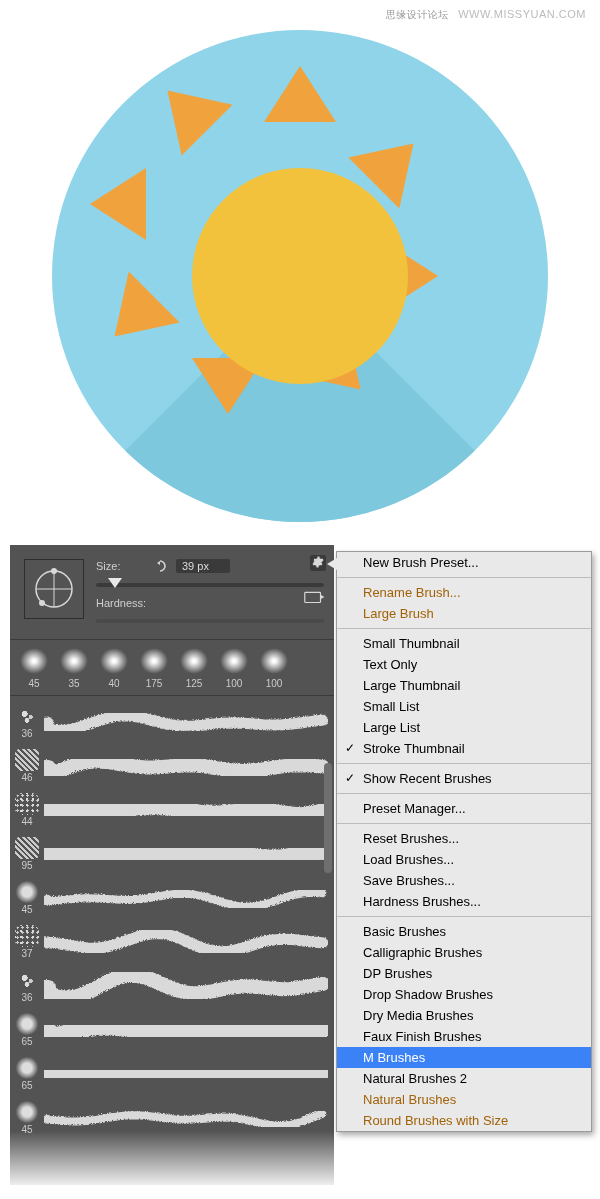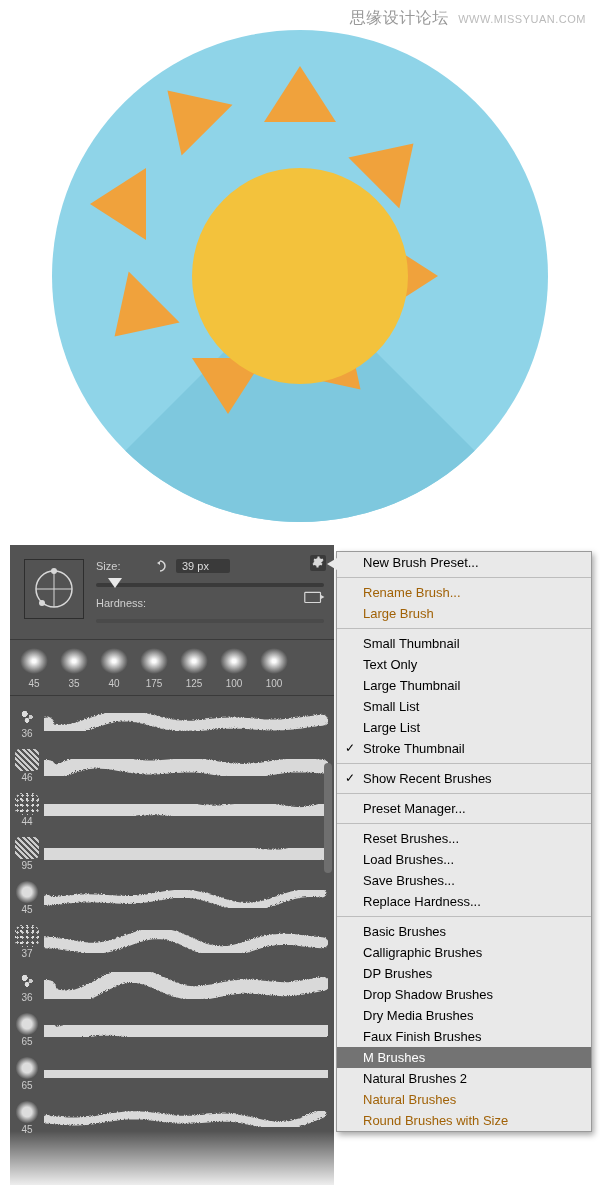--- a/index.html
+++ b/index.html
@@ -17,21 +17,21 @@
   .watermark {
     position: absolute;
     top: 8px;
     right: 14px;
     font-size: 11px;
     color: #bbbbbb;
     letter-spacing: 0.5px;
   }
   .watermark .zh {
     color: #999;
-    font-size: 16px;
+    font-size: 10px;
     margin-right: 6px;
     font-family: Liberation Mono, monospace;
   }
 
   
   .sun-wrap {
     position: relative;
     width: 496px;
     height: 492px;
     margin: 30px auto 0 auto;
@@ -261,21 +261,21 @@
     padding:3px 10px 3px 26px;
     position:relative;
     white-space:nowrap;
   }
   .menu .mi.disabled{ color:#a16207; }
   .menu .mi.checked::before{
     content:"✓";
     position:absolute;left:8px;top:3px;font-size:12px;
   }
   .menu .mi.highlight{
-    background:#737373;color:#fff;
+    background:#3b82f6;color:#fff;
   }
   .menu hr{
     border:none;border-top:1px solid #bdbdbd;margin:4px 0;
   }
   .menu .tri-ptr{
     position:absolute;left:-10px;top:6px;width:0;height:0;
     border-top:6px solid transparent;border-bottom:6px solid transparent;
     border-right:10px solid #e9e9e9;
   }
 
@@ -572,21 +572,21 @@
   <div class="mi">Large List</div>
   <div class="mi checked">Stroke Thumbnail</div>
   <hr>
   <div class="mi checked">Show Recent Brushes</div>
   <hr>
   <div class="mi">Preset Manager...</div>
   <hr>
   <div class="mi">Reset Brushes...</div>
   <div class="mi">Load Brushes...</div>
   <div class="mi">Save Brushes...</div>
-  <div class="mi">Replace Hardness...</div>
+  <div class="mi">Hardness Brushes...</div>
   <hr>
   <div class="mi">Basic Brushes</div>
   <div class="mi">Calligraphic Brushes</div>
   <div class="mi">DP Brushes</div>
   <div class="mi">Drop Shadow Brushes</div>
   <div class="mi">Dry Media Brushes</div>
   <div class="mi">Faux Finish Brushes</div>
   <div class="mi highlight">M Brushes</div>
   <div class="mi">Natural Brushes 2</div>
   <div class="mi disabled">Natural Brushes</div>

